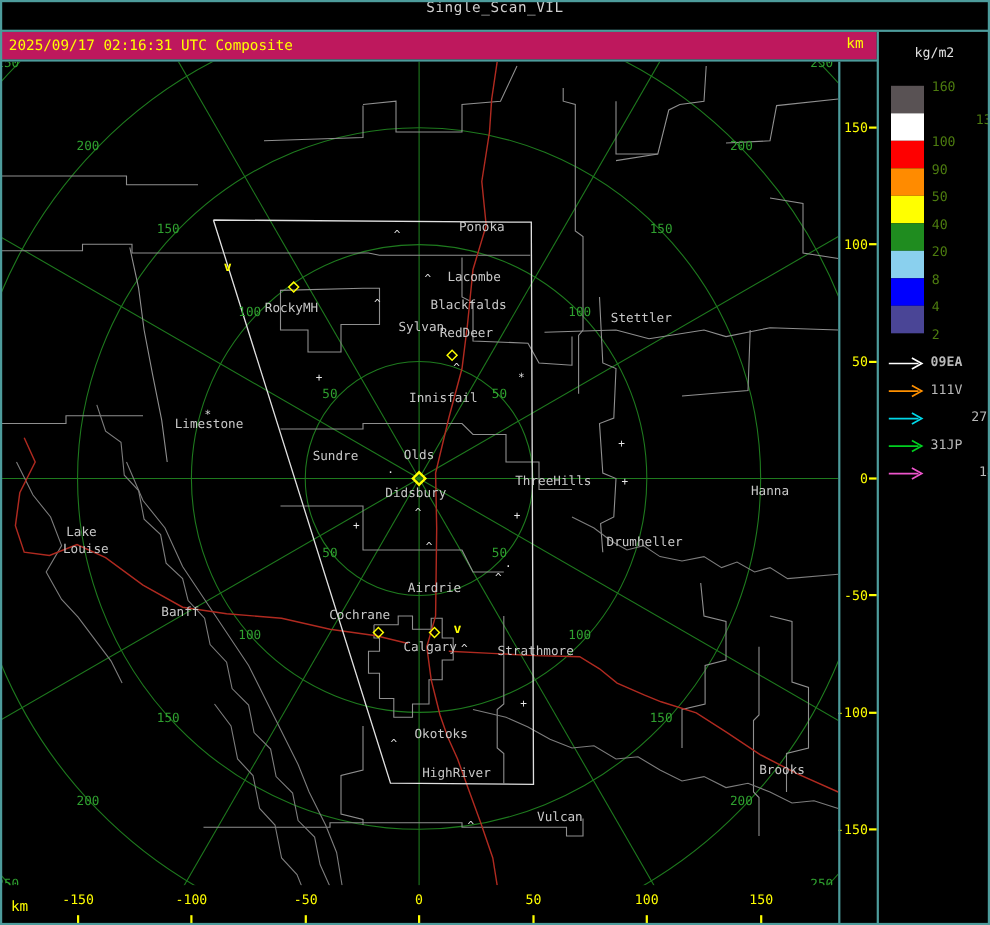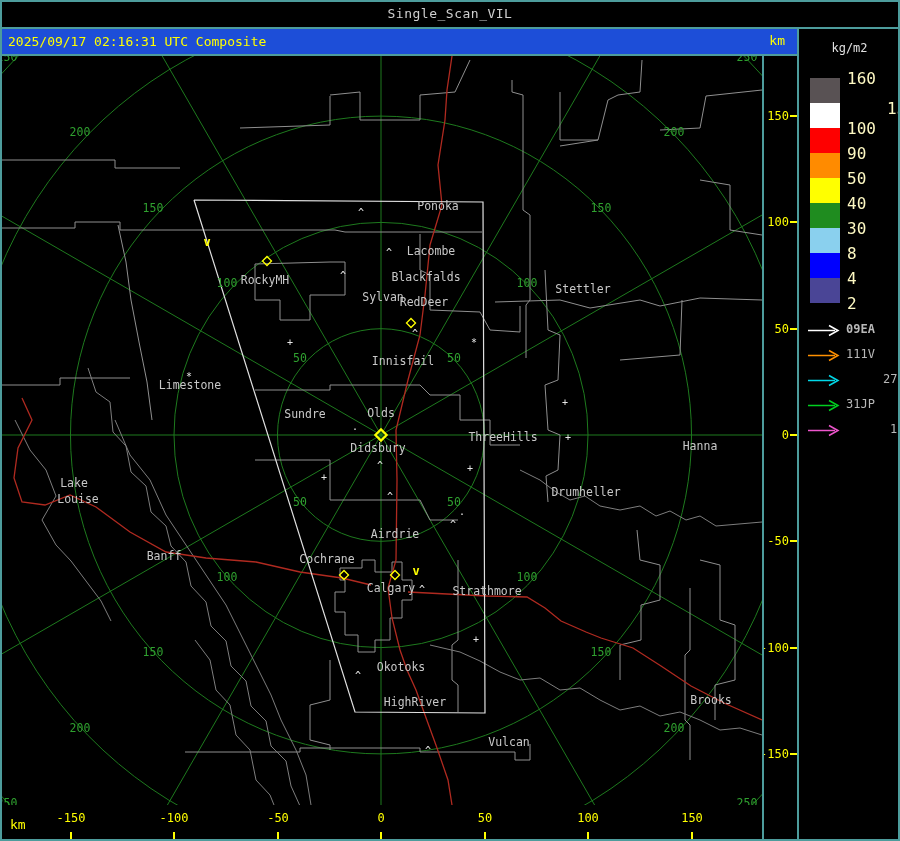--- a/index.html
+++ b/index.html
@@ -1,35 +1,35 @@
 <!DOCTYPE html>
 <html><head>
 <meta charset="utf-8">
 <style>
   html,body{margin:0;padding:0;background:#000;}
   body{width:900px;height:841px;position:relative;font-family:"DejaVu Sans Mono",monospace;overflow:hidden;}
   .abs{position:absolute;}
-  #titlebar{left:0;top:0;width:900px;height:27px;background:#000;display:flex;align-items:center;justify-content:center;}
+  #titlebar{left:0;top:0;width:900px;height:27px;background:#000;display:flex;align-items:flex-start;justify-content:center;}
   #title{color:#cfcfcf;font-size:13px;letter-spacing:0.5px;}
-  #inforow{left:0;top:29px;width:797px;height:25px;background:#1d4ed8;display:flex;align-items:center;}
+  #inforow{left:0;top:29px;width:797px;height:25px;background:#be185d;display:flex;align-items:center;}
   #timestamp{color:#ffff00;font-size:13px;margin-left:8px;white-space:pre;}
   #km-top{position:absolute;right:12px;top:4px;color:#ffff00;font-size:13px;}
   .hline,.vline{position:absolute;background:#4d9c9c;}
   #maparea{left:0;top:56px;width:762px;height:749px;background:#000;overflow:hidden;}
   #rightaxis{left:763px;top:56px;width:34px;height:749px;background:#000;}
   .raxlabel{position:absolute;right:8px;color:#ffff00;font-size:12px;line-height:12px;}
   .raxtick{position:absolute;width:7px;height:2px;background:#ffff00;right:0;}
   #bottomaxis{left:0;top:805px;width:797px;height:36px;background:#000;}
   .baxlabel{position:absolute;top:6px;color:#ffff00;font-size:12px;transform:translateX(-50%);}
   .baxtick{position:absolute;top:27px;width:2px;height:8px;background:#ffff00;transform:translateX(-50%);}
   #km-bottom{position:absolute;left:10px;top:12px;color:#ffff00;font-size:13px;}
   #rightpanel{left:799px;top:29px;width:101px;height:812px;background:#000;}
   #legend-unit{position:absolute;left:0;top:12px;width:100%;text-align:center;color:#e0e0e0;font-size:12px;}
   .swatch{position:absolute;left:11px;width:30px;}
-  .scaleval{position:absolute;left:48px;color:#fef9c3;font-size:16px;line-height:12px;}
+  .scaleval{position:absolute;left:48px;color:#4d7c0f;font-size:12px;line-height:12px;}
   .sitelabel{position:absolute;left:47px;color:#b8b8b8;font-size:12px;line-height:12px;}
   .sitearrow{position:absolute;left:8px;}
   svg text{font-family:"DejaVu Sans Mono",monospace;}
 </style>
 </head>
 <body>
 
 <div id="titlebar" class="abs">
   <span id="title">Single_Scan_VIL</span>
 </div>
@@ -213,21 +213,21 @@
       <div class="swatch" style="top: 174px; height: 25px; background: rgb(31, 140, 31);"></div>
       <div class="swatch" style="top: 199px; height: 25px; background: rgb(138, 208, 238);"></div>
       <div class="swatch" style="top: 224px; height: 25px; background: rgb(0, 0, 254);"></div>
       <div class="swatch" style="top: 249px; height: 25px; background: rgb(74, 69, 150);"></div>
       <div class="scaleval" style="top: 44px;">160</div>
       <div class="scaleval" style="top: 74px; margin-left: 40px;">130</div>
       <div class="scaleval" style="top: 94px;">100</div>
       <div class="scaleval" style="top: 119px;">90</div>
       <div class="scaleval" style="top: 144px;">50</div>
       <div class="scaleval" style="top: 169px;">40</div>
-      <div class="scaleval" style="top: 194px;">30</div>
+      <div class="scaleval" style="top: 194px;">20</div>
       <div class="scaleval" style="top: 219px;">8</div>
       <div class="scaleval" style="top: 244px;">4</div>
       <div class="scaleval" style="top: 269px;">2</div>
     </div>
   <div id="legend-sites">
       <div class="sitearrow" style="top: 293px;"><svg width="34" height="13" xmlns="http://www.w3.org/2000/svg">
           <line x1="1" y1="6.5" x2="28" y2="6.5" stroke="#ffffff" stroke-width="1.5"></line>
           <polyline points="22,1.5 31,6.5 22,11.5" fill="none" stroke="#ffffff" stroke-width="1.5"></polyline>
         </svg></div>
       <div class="sitelabel" style="top: 294px; font-weight: bold;">09EA</div>

